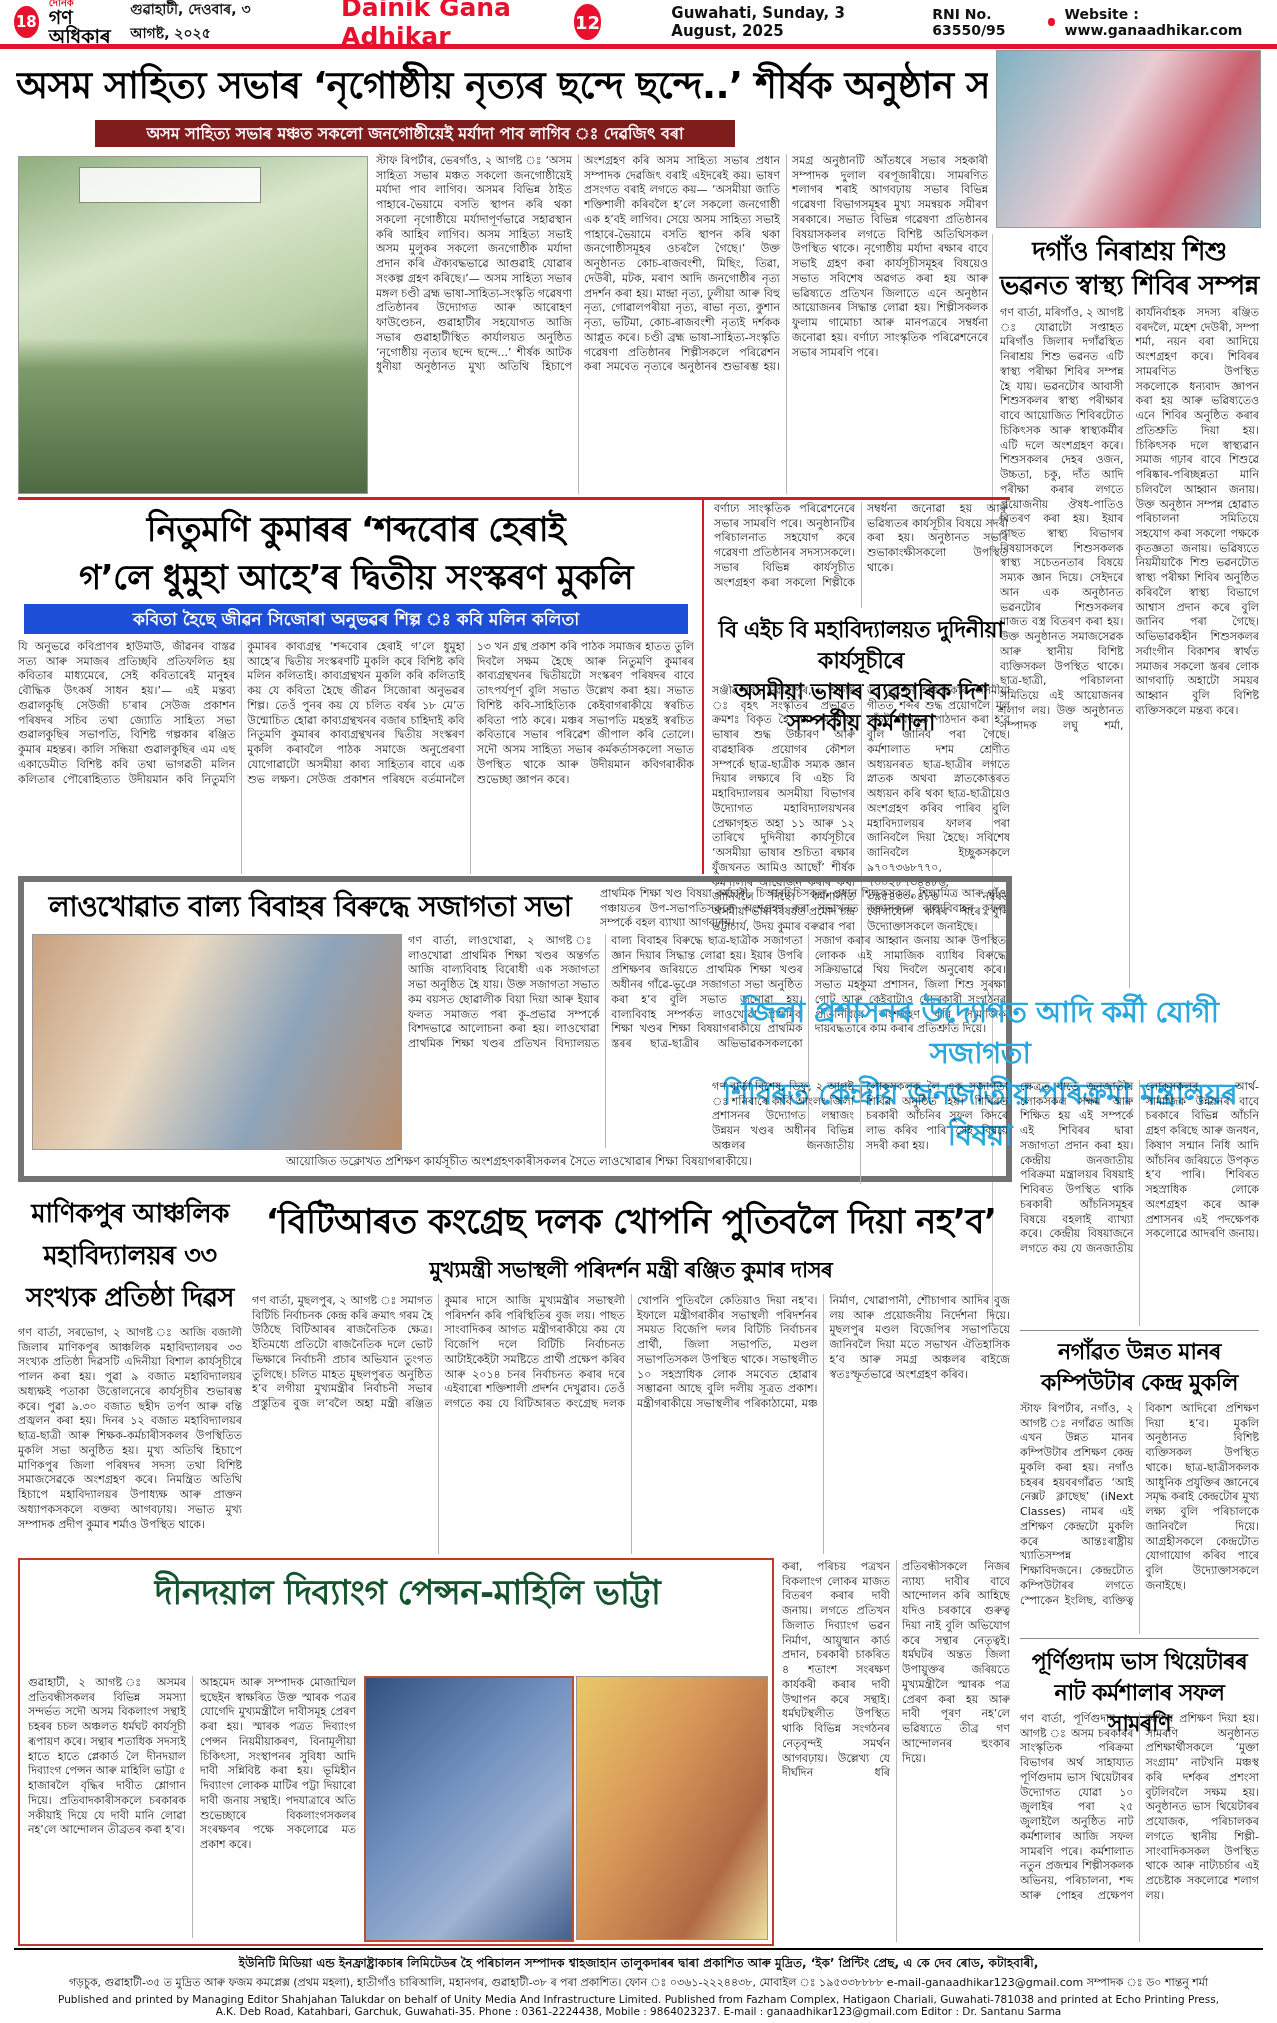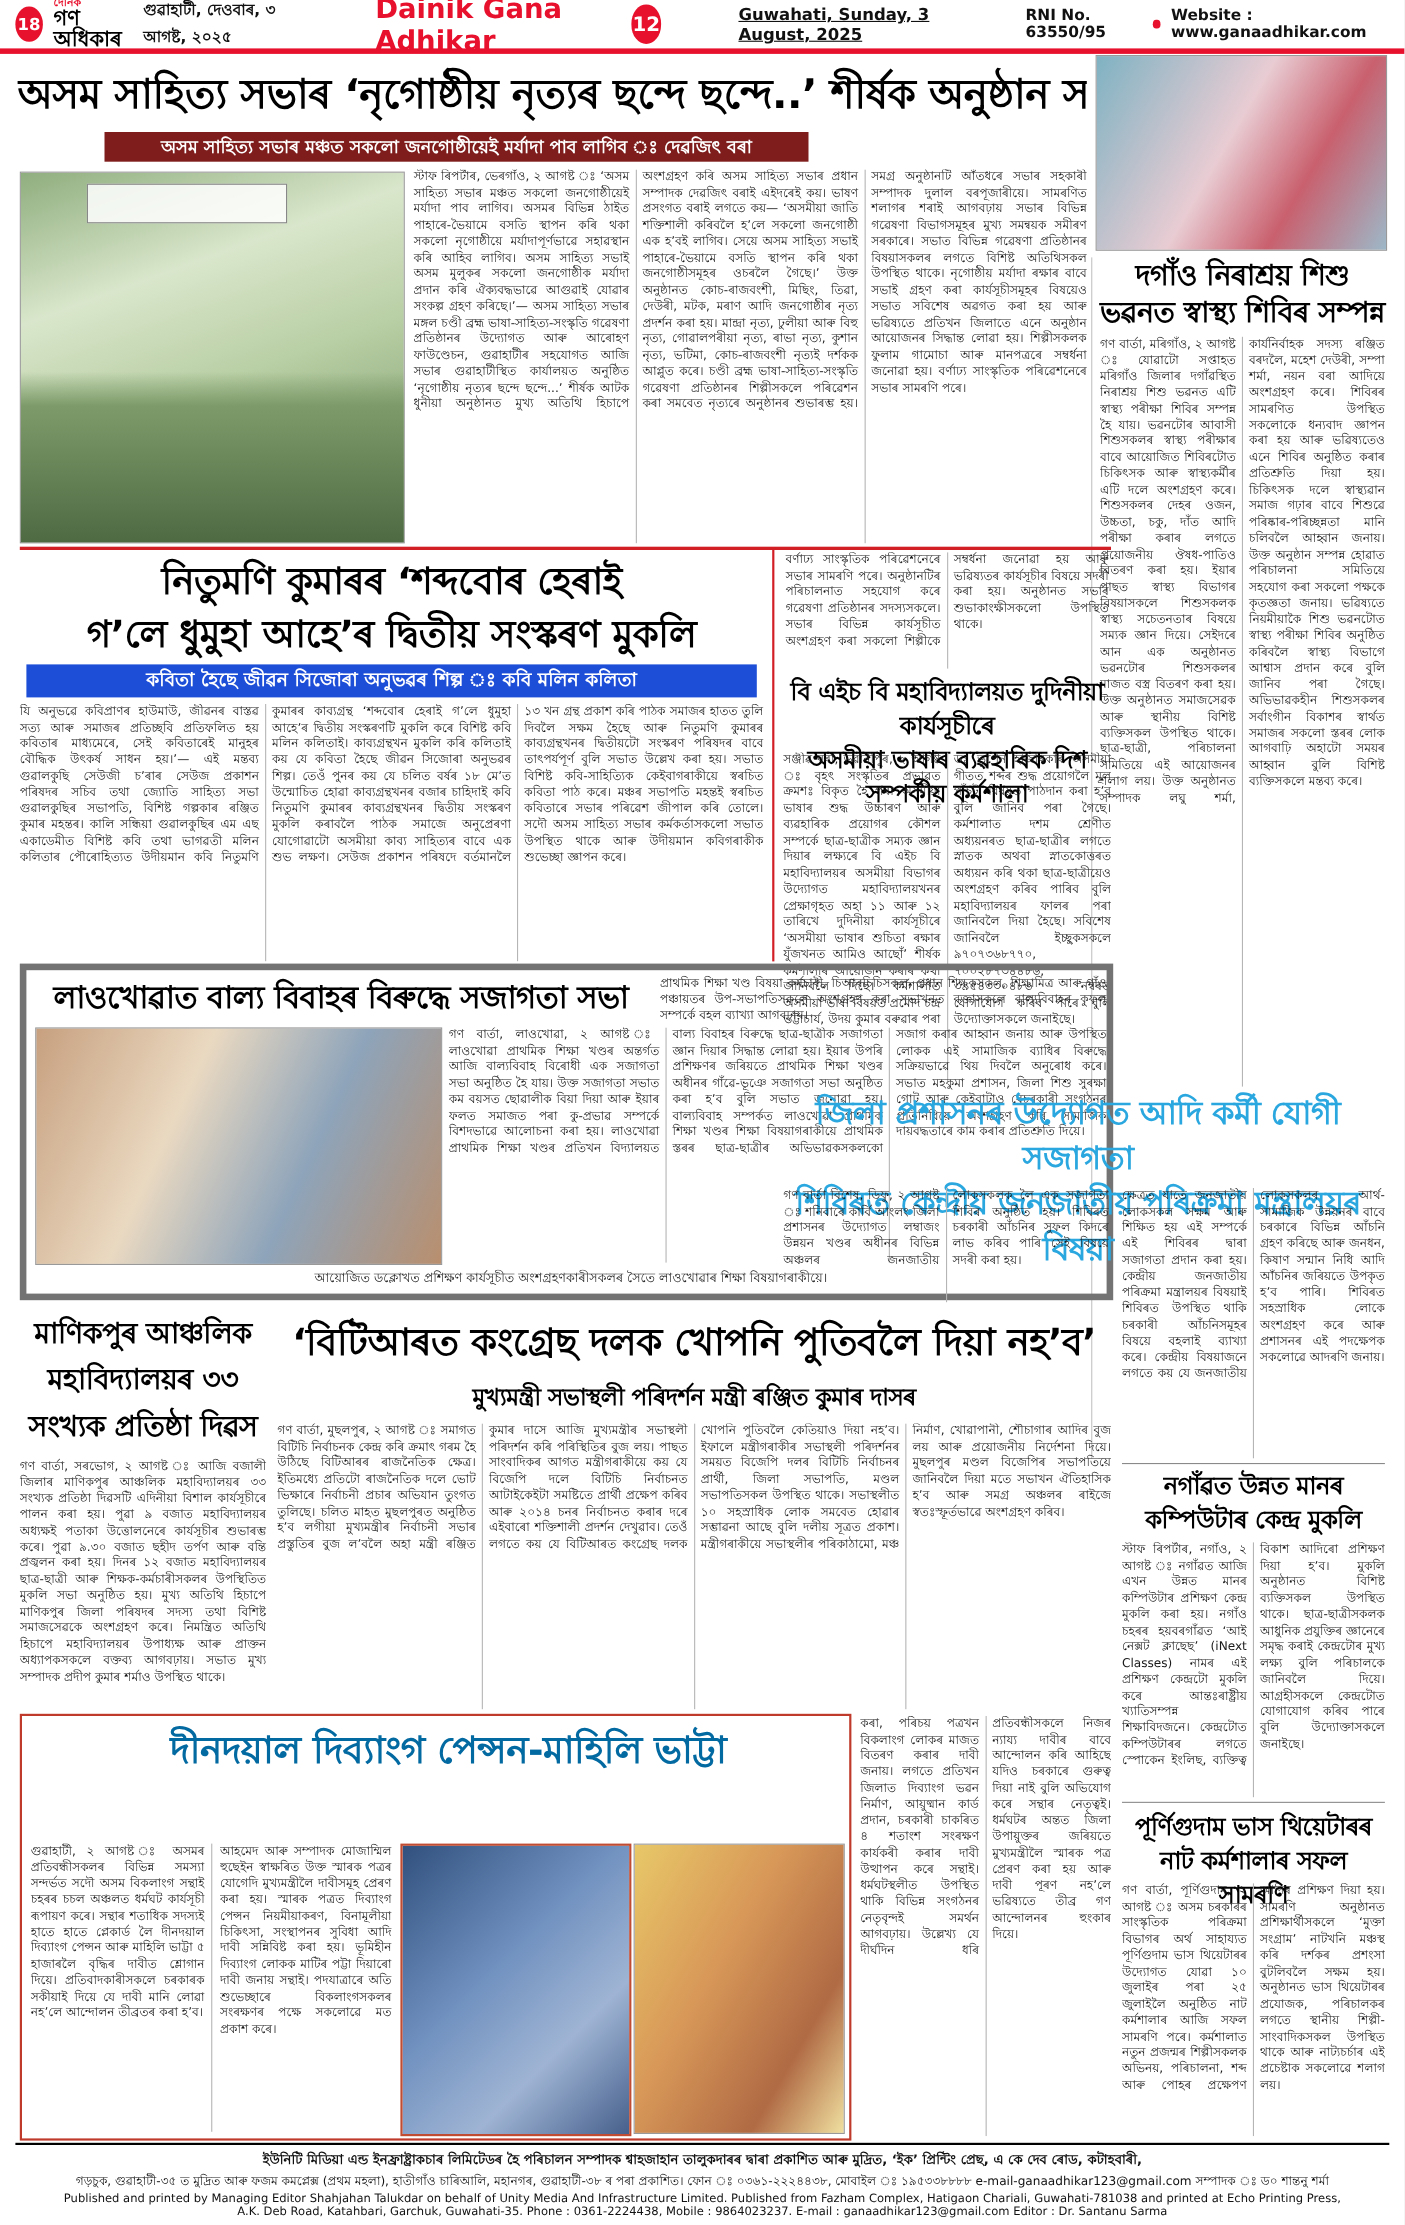--- a/index.html
+++ b/index.html
@@ -33,21 +33,21 @@
       </div>
     <div class="logo-stack">
       <span style="font-size:10px;color:#e8112d;font-weight:700;">দৈনিক</span>
       <span style="font-size:19px;font-weight:900;color:#000;">গণ অধিকাৰ</span>
     </div>
     <div style="font-size:14px;font-weight:700;">গুৱাহাটী, দেওবাৰ, ৩ আগষ্ট, ২০২৫</div>
     <div style="font-size:25px;font-weight:800;color:#e8112d;margin-left:42px;">Dainik Gana Adhikar</div>
     <div class="badge" style="width:36px;height:36px;font-size:18px;">
         <span>12</span>
       </div>
-    <div style="font-size:15px;font-weight:700;margin-left:60px;text-decoration:underline;">Guwahati, Sunday, 3 August, 2025</div>
+    <div style="font-size:15px;font-weight:700;margin-left:60px;">Guwahati, Sunday, 3 August, 2025</div>
     <div style="font-size:14px;font-weight:700;margin-left:26px;">RNI No. 63550/95</div>
     <div style="width:8px;height:8px;border-radius:50%;background:#e8112d;"></div>
     <div style="font-size:14px;font-weight:700;">Website : www.ganaadhikar.com</div>
   </div>
   <div class="abs rule" style="top:44px;left:0;width:1277px;height:5px;"></div>
 
   <div class="abs headline" style="top:54px;left:16px;width:972px;height:64px;font-size:37px;line-height:64px;white-space:nowrap;overflow:hidden;">অসম সাহিত্য সভাৰ ‘নৃগোষ্ঠীয় নৃত্যৰ ছন্দে ছন্দে..’ শীৰ্ষক অনুষ্ঠান সম্পন্ন</div>
   <div class="abs band" style="top:120px;left:95px;width:640px;height:27px;background:#7f1d1d;font-size:16px;line-height:27px;">অসম সাহিত্য সভাৰ মঞ্চত সকলো জনগোষ্ঠীয়েই মৰ্যাদা পাব লাগিব ঃ দেৱজিৎ বৰা</div>
   <div class="abs photo" style="top:156px;left:18px;width:348px;height:336px;background:linear-gradient(160deg,#8fae7e 0%,#d9e6cb 30%,#b9cfa5 55%,#6f8f5e 100%);">
     <div style="position:absolute;top:10px;left:60px;width:180px;height:34px;background:rgba(255,255,255,.85);border:1px solid #888;"></div>
@@ -100,21 +100,21 @@
     <div>সংখ্যক প্ৰতিষ্ঠা দিৱস</div>
   </div>
   <div class="abs body-text cols1" style="top:1326px;left:18px;width:224px;height:228px;">গণ বাৰ্তা, সৰভোগ, ২ আগষ্ট ঃ আজি বজালী জিলাৰ মাণিকপুৰ আঞ্চলিক মহাবিদ্যালয়ৰ ৩৩ সংখ্যক প্ৰতিষ্ঠা দিৱসটি এদিনীয়া বিশাল কাৰ্যসূচীৰে পালন কৰা হয়। পুৱা ৯ বজাত মহাবিদ্যালয়ৰ অধ্যক্ষই পতাকা উত্তোলনেৰে কাৰ্যসূচীৰ শুভাৰম্ভ কৰে। পুৱা ৯.৩০ বজাত ছহীদ তৰ্পণ আৰু বন্তি প্ৰজ্বলন কৰা হয়। দিনৰ ১২ বজাত মহাবিদ্যালয়ৰ ছাত্ৰ-ছাত্ৰী আৰু শিক্ষক-কৰ্মচাৰীসকলৰ উপস্থিতিত মুকলি সভা অনুষ্ঠিত হয়। মুখ্য অতিথি হিচাপে মাণিকপুৰ জিলা পৰিষদৰ সদস্য তথা বিশিষ্ট সমাজসেৱকে অংশগ্ৰহণ কৰে। নিমন্ত্ৰিত অতিথি হিচাপে মহাবিদ্যালয়ৰ উপাধ্যক্ষ আৰু প্ৰাক্তন অধ্যাপকসকলে বক্তব্য আগবঢ়ায়। সভাত মুখ্য সম্পাদক প্ৰদীপ কুমাৰ শৰ্মাও উপস্থিত থাকে।</div>
 
   <div class="abs headline" style="top:1194px;left:252px;width:758px;height:54px;font-size:34px;line-height:54px;white-space:nowrap;overflow:hidden;">‘বিটিআৰত কংগ্ৰেছ দলক খোপনি পুতিবলৈ দিয়া নহ’ব’</div>
   <div class="abs headline" style="top:1254px;left:252px;width:758px;height:32px;font-size:21px;line-height:32px;">মুখ্যমন্ত্ৰী সভাস্থলী পৰিদৰ্শন মন্ত্ৰী ৰঞ্জিত কুমাৰ দাসৰ</div>
   <div class="abs body-text cols4" style="top:1294px;left:252px;width:758px;height:260px;">গণ বাৰ্তা, মুছলপুৰ, ২ আগষ্ট ঃ সমাগত বিটিচি নিৰ্বাচনক কেন্দ্ৰ কৰি ক্ৰমাৎ গৰম হৈ উঠিছে বিটিআৰৰ ৰাজনৈতিক ক্ষেত্ৰ। ইতিমধ্যে প্ৰতিটো ৰাজনৈতিক দলে ভোট ভিক্ষাৰে নিৰ্বাচনী প্ৰচাৰ অভিযান তুংগত তুলিছে। চলিত মাহত মুছলপুৰত অনুষ্ঠিত হ’ব লগীয়া মুখ্যমন্ত্ৰীৰ নিৰ্বাচনী সভাৰ প্ৰস্তুতিৰ বুজ ল’বলৈ অহা মন্ত্ৰী ৰঞ্জিত কুমাৰ দাসে আজি মুখ্যমন্ত্ৰীৰ সভাস্থলী পৰিদৰ্শন কৰি পৰিস্থিতিৰ বুজ লয়। পাছত সাংবাদিকৰ আগত মন্ত্ৰীগৰাকীয়ে কয় যে বিজেপি দলে বিটিচি নিৰ্বাচনত আটাইকেইটা সমষ্টিতে প্ৰাৰ্থী প্ৰক্ষেপ কৰিব আৰু ২০১৪ চনৰ নিৰ্বাচনত কৰাৰ দৰে এইবাৰো শক্তিশালী প্ৰদৰ্শন দেখুৱাব। তেওঁ লগতে কয় যে বিটিআৰত কংগ্ৰেছ দলক খোপনি পুতিবলৈ কেতিয়াও দিয়া নহ’ব। ইফালে মন্ত্ৰীগৰাকীৰ সভাস্থলী পৰিদৰ্শনৰ সময়ত বিজেপি দলৰ বিটিচি নিৰ্বাচনৰ প্ৰাৰ্থী, জিলা সভাপতি, মণ্ডল সভাপতিসকল উপস্থিত থাকে। সভাস্থলীত ১০ সহস্ৰাধিক লোক সমবেত হোৱাৰ সম্ভাৱনা আছে বুলি দলীয় সূত্ৰত প্ৰকাশ। মন্ত্ৰীগৰাকীয়ে সভাস্থলীৰ পৰিকাঠামো, মঞ্চ নিৰ্মাণ, খোৱাপানী, শৌচাগাৰ আদিৰ বুজ লয় আৰু প্ৰয়োজনীয় নিৰ্দেশনা দিয়ে। মুছলপুৰ মণ্ডল বিজেপিৰ সভাপতিয়ে জানিবলৈ দিয়া মতে সভাখন ঐতিহাসিক হ’ব আৰু সমগ্ৰ অঞ্চলৰ ৰাইজে স্বতঃস্ফূৰ্তভাৱে অংশগ্ৰহণ কৰিব।</div>
 
   <div class="abs" style="top:1558px;left:18px;width:756px;height:388px;border:2px solid #c03a2b;box-sizing:border-box;">
     <div class="headline" style="margin-top:8px;font-size:34px;line-height:48px;color:#ec1d96;">
-      <div style="color:#0369a1;padding-left:23px;">দীনদয়াল দিব্যাংগ পেন্সন-মাহিলি ভাট্টা</div>
+      <div style="color:#14532d;padding-left:23px;">দীনদয়াল দিব্যাংগ পেন্সন-মাহিলি ভাট্টা</div>
     </div>
     <div class="body-text abs" style="top:116px;left:8px;width:158px;height:262px;">গুৱাহাটী, ২ আগষ্ট ঃ অসমৰ প্ৰতিবন্ধীসকলৰ বিভিন্ন সমস্যা সন্দৰ্ভত সদৌ অসম বিকলাংগ সন্থাই চহৰৰ চচল অঞ্চলত ধৰ্মঘট কাৰ্যসূচী ৰূপায়ণ কৰে। সন্থাৰ শতাধিক সদস্যই হাতে হাতে প্লেকাৰ্ড লৈ দীনদয়াল দিব্যাংগ পেন্সন আৰু মাহিলি ভাট্টা ৫ হাজাৰলৈ বৃদ্ধিৰ দাবীত শ্লোগান দিয়ে। প্ৰতিবাদকাৰীসকলে চৰকাৰক সকীয়াই দিয়ে যে দাবী মানি লোৱা নহ’লে আন্দোলন তীব্ৰতৰ কৰা হ’ব।</div>
     <div class="abs" style="top:116px;left:172px;width:1px;height:262px;background:#b5b5b5;"></div>
     <div class="body-text abs" style="top:116px;left:180px;width:156px;height:262px;">আহমেদ আৰু সম্পাদক মোজাম্মিল হুছেইন স্বাক্ষৰিত উক্ত স্মাৰক পত্ৰৰ যোগেদি মুখ্যমন্ত্ৰীলৈ দাবীসমূহ প্ৰেৰণ কৰা হয়। স্মাৰক পত্ৰত দিব্যাংগ পেন্সন নিয়মীয়াকৰণ, বিনামূলীয়া চিকিৎসা, সংস্থাপনৰ সুবিধা আদি দাবী সন্নিবিষ্ট কৰা হয়। ভূমিহীন দিব্যাংগ লোকক মাটিৰ পট্টা দিয়াৰো দাবী জনায় সন্থাই। পদযাত্ৰাৰে অতি শুভেচ্ছাৰে বিকলাংগসকলৰ সংৰক্ষণৰ পক্ষে সকলোৱে মত প্ৰকাশ কৰে।</div>
     <div class="photo abs" style="top:116px;left:344px;width:206px;height:262px;background:linear-gradient(135deg,#31507e 0%,#6e8fbe 40%,#9fb4d4 70%,#46608c 100%);border:2px solid #c04c33;"></div>
     <div class="photo abs" style="top:116px;left:556px;width:190px;height:262px;background:linear-gradient(120deg,#e8c868 0%,#d89858 40%,#b06a44 75%,#f0e0a0 100%);"></div>
   </div>
   <div class="abs body-text cols2" style="top:1560px;left:782px;width:228px;height:382px;">কৰা, পৰিচয় পত্ৰখন বিকলাংগ লোকৰ মাজত বিতৰণ কৰাৰ দাবী জনায়। লগতে প্ৰতিখন জিলাত দিব্যাংগ ভৱন নিৰ্মাণ, আয়ুষ্মান কাৰ্ড প্ৰদান, চৰকাৰী চাকৰিত ৪ শতাংশ সংৰক্ষণ কাৰ্যকৰী কৰাৰ দাবী উত্থাপন কৰে সন্থাই। ধৰ্মঘটস্থলীত উপস্থিত থাকি বিভিন্ন সংগঠনৰ নেতৃবৃন্দই সমৰ্থন আগবঢ়ায়। উল্লেখ্য যে দীৰ্ঘদিন ধৰি প্ৰতিবন্ধীসকলে নিজৰ ন্যায্য দাবীৰ বাবে আন্দোলন কৰি আহিছে যদিও চৰকাৰে গুৰুত্ব দিয়া নাই বুলি অভিযোগ কৰে সন্থাৰ নেতৃত্বই। ধৰ্মঘটৰ অন্তত জিলা উপায়ুক্তৰ জৰিয়তে মুখ্যমন্ত্ৰীলৈ স্মাৰক পত্ৰ প্ৰেৰণ কৰা হয় আৰু দাবী পূৰণ নহ’লে ভৱিষ্যতে তীব্ৰ গণ আন্দোলনৰ হুংকাৰ দিয়ে।</div>
 
   <div class="abs" style="top:1330px;left:1020px;width:239px;height:1px;background:#8a8a8a;"></div>

